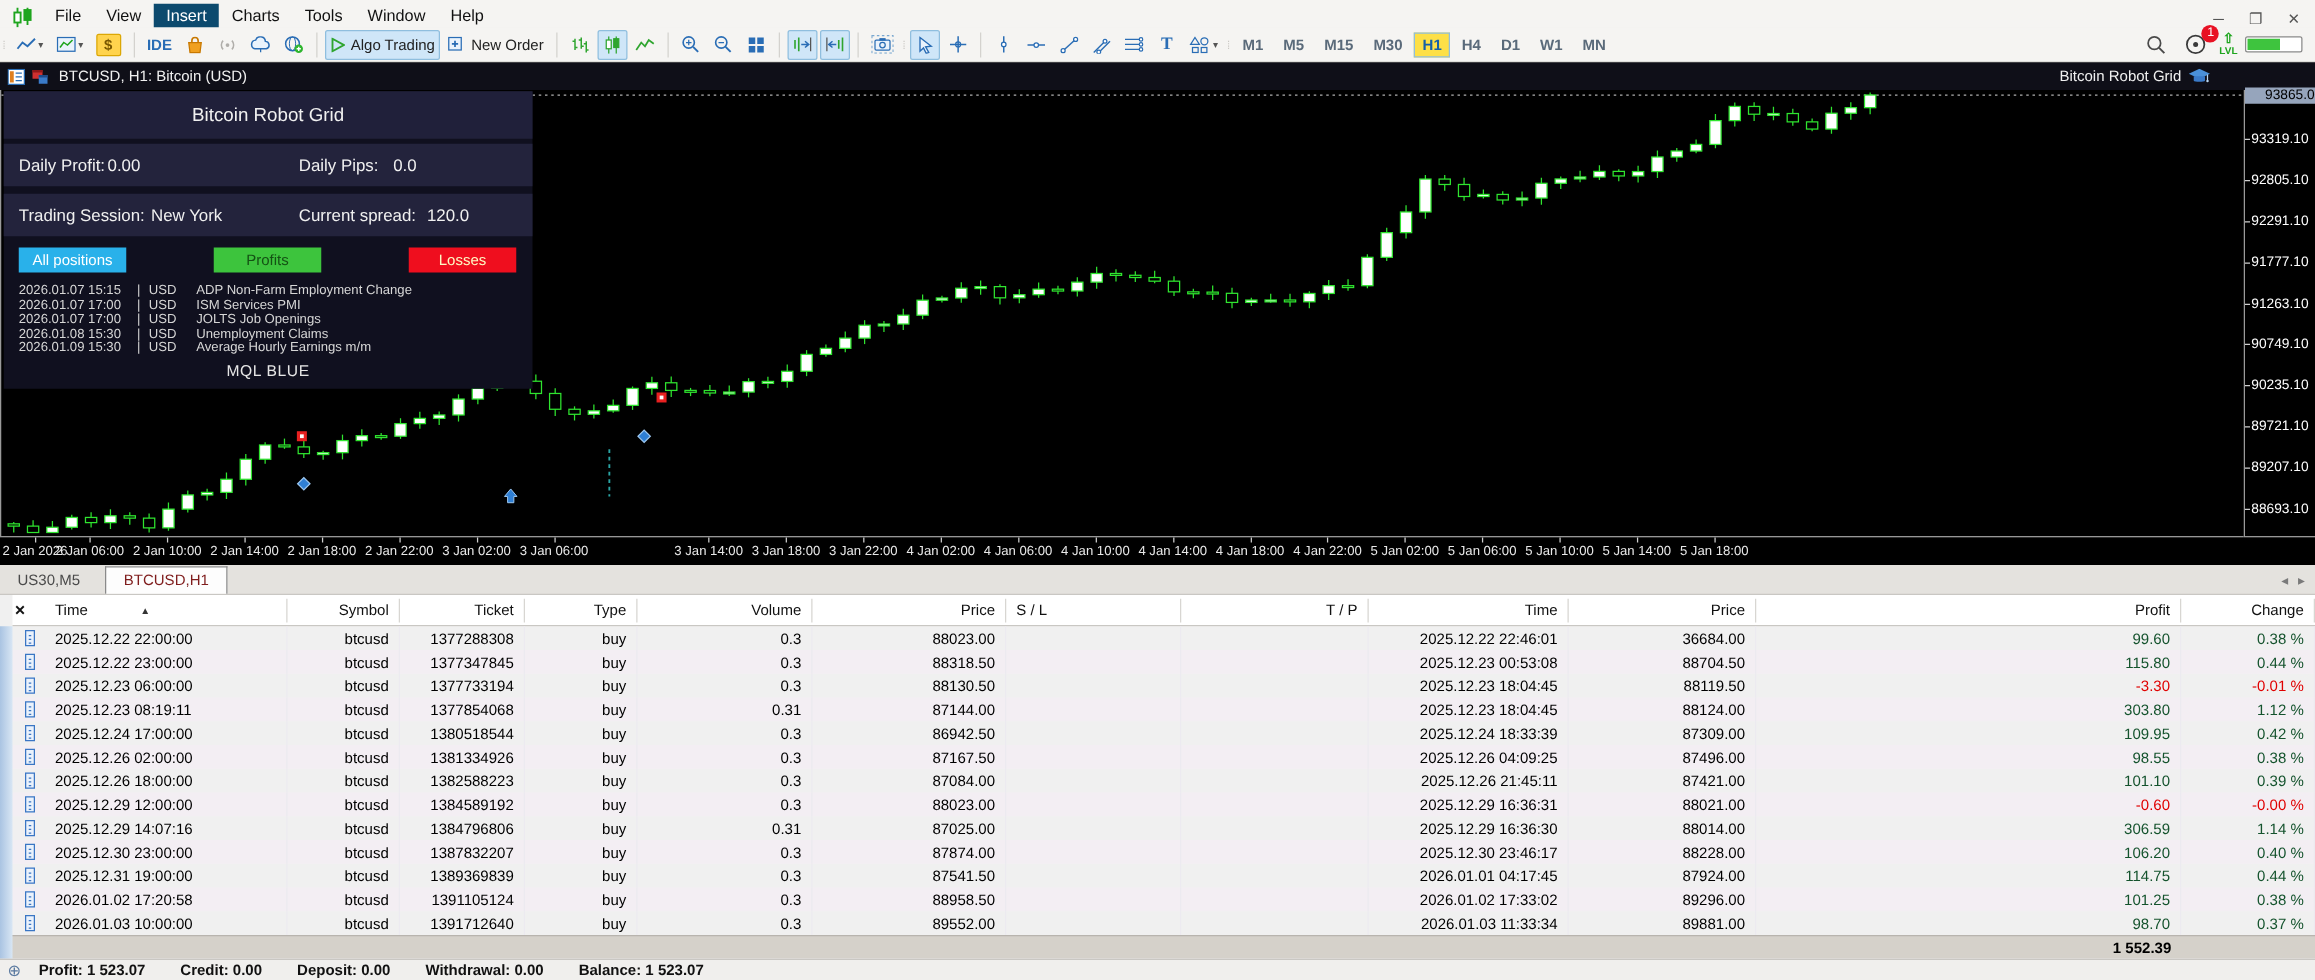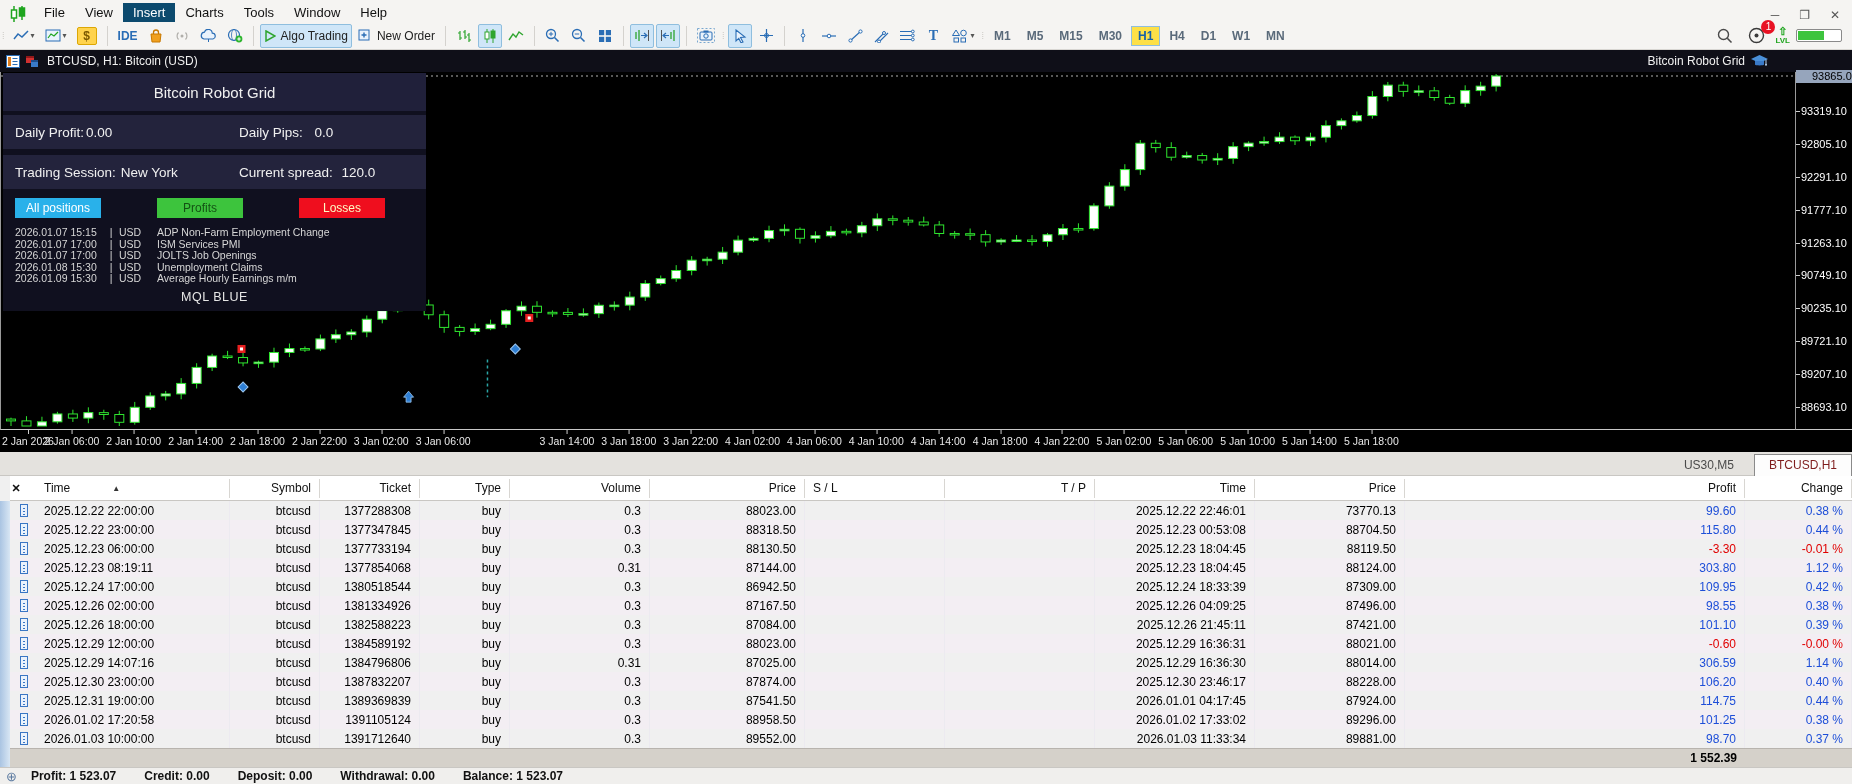--- a/index.html
+++ b/index.html
@@ -50,30 +50,30 @@
   .ttick:before { content:""; position:absolute; left:50%; top:-5px; width:1px; height:4px; background:#cfcfcf; }
 
   .robot-panel { position:absolute; left:2px; top:1px; width:423px; height:238px; background:#10101f;
                  color:#f0f0f0; z-index:5; }
   .rp-title { background:#20203a; height:38px; display:flex; align-items:center; justify-content:center;
               font-size:15px; margin-bottom:4px; }
   .rp-band { background:#23233c; height:34px; display:flex; align-items:center; padding:0 12px;
              font-size:13.5px; margin-bottom:6px; }
   .rp-col2 { position:absolute; left:224px; }
   .rp-band .wrap { position:relative; width:100%; display:flex; align-items:center; }
-  .rp-buttons { display:flex; align-items:center; height:26px; padding:0 12px; gap:0; margin-bottom:4px;text-align:right; }
+  .rp-buttons { display:flex; align-items:center; height:26px; padding:0 12px; gap:14px; margin-bottom:4px;text-align:right; }
   .rp-btn { width:86px; height:20px; font-size:12px; display:flex; align-items:center; justify-content:center; }
   .rp-btn + .rp-btn { margin-left:56px; }
   .rp-events { font-size:10.5px; color:#d6d6d6; padding:2px 0 0 12px; line-height:11.5px; }
   .rp-event { display:flex; white-space:nowrap; }
   .rp-event .d { width:88px; } .rp-event .s { width:16px; text-align:center; } .rp-event .c { width:38px; }
   .rp-footer { text-align:center; font-size:12.5px; color:#e6e6e6; padding-top:5px; letter-spacing:0.5px; }
 
   .tab-bar { position:absolute; left:0; top:452px; width:1852px; height:24px; background:#e4e2de;
-             border-bottom:1px solid #c9c7c3; display:flex; align-items:flex-end; font-size:12px;flex-direction:column; }
+             border-bottom:1px solid #c9c7c3; display:flex; align-items:flex-end; font-size:12px; }
   .tab { padding:3px 14px 4px; color:#4a4a4a; margin-top:2px; }
   .tab.active { background:#fdfdfd; border:1px solid #8a8a8a; border-bottom:none; color:#7f1d1d; margin-left:6px; }
   .tab-nav { margin-left:auto; padding:0 8px 4px; color:#7a7a7a; font-size:11px; display:flex; gap:8px; }
 
   .toolbox { position:absolute; left:0; top:476px; width:1852px; }
   .tbl-grid { display:grid; grid-template-columns:26px 194px 90px 100px 90px 140px 155px 140px 150px 160px 150px 340px 107px; }
   .tbl-head { width:1842px; margin-left:10px; height:25px; background:#fff; border-bottom:1px solid #c9c7c3;
               font-size:12px; color:#111; align-items:center; }
   .tbl-head .cell { padding:0 8px; border-right:1px solid #d8d6d2; height:19px; display:flex; align-items:center; }
   .tbl-head .cell.r { justify-content:flex-end; }
@@ -81,21 +81,21 @@
   .close-x { width:16px; height:16px; display:flex; align-items:center; justify-content:center;
              font-size:11px; color:#111; font-weight:bold; margin-left:-10px; }
   .left-strip { position:absolute; left:0; top:25px; width:10px; height:266px;
                 background:linear-gradient(90deg,#aac4e2,#d8e6f4); }
   .rows { width:1842px; margin-left:10px; }
   .trow { height:19px; font-size:12px; color:#000; align-items:center; }
   .trow:nth-child(even) { background:#f3eef3; }
   .trow .cell { padding:0 8px; overflow:hidden; white-space:nowrap; border-right:1px solid #eceaf0; height:19px;
                 display:flex; align-items:center; }
   .trow .cell.r { justify-content:flex-end; }
-  .pos { color:#1d4ed8; } .neg { color:#e00000; }
+  .pos { color:#14532d; } .neg { color:#e00000; }
   .doc-ico { width:11px; height:13px; border:1px solid #3a76c4; background:#eaf2fc; position:relative; margin-left:2px; }
   .doc-ico:before { content:""; position:absolute; left:2px; top:3px; right:2px; height:1px; background:#3a76c4;
                     box-shadow:0 3px 0 #3a76c4, 0 6px 0 #3a76c4; }
   .summary { width:1852px; height:19px; background:#d5d1ca; border-top:1px solid #b8b4ae; font-size:12px;
              font-weight:bold; align-items:center; }
   .summary .cell { padding:0 8px; display:flex; align-items:center; justify-content:flex-end; }
   .status-bar { position:absolute; left:0; top:767px; width:1852px; height:17px; background:#f0efed;
                 border-top:1px solid #c9c7c3; display:flex; align-items:center; font-size:12px; font-weight:bold;
                 color:#111; gap:14px; padding-left:6px; }
   .status-ico { color:#5b7aa0; font-size:13px; font-weight:normal; }
@@ -922,21 +922,21 @@
         </div>
         <div class="cell">2025.12.22 22:00:00</div>
         <div class="cell r">btcusd</div>
         <div class="cell r">1377288308</div>
         <div class="cell r">buy</div>
         <div class="cell r">0.3</div>
         <div class="cell r">88023.00</div>
         <div class="cell"></div>
         <div class="cell r"></div>
         <div class="cell r">2025.12.22 22:46:01</div>
-        <div class="cell r">73770.13</div>
+        <div class="cell r">36684.00</div>
         <div class="cell r pos">99.60</div>
         <div class="cell r pos">0.38 %</div>
       </div>
       <div class="tbl-grid trow">
         <div class="cell" style="border-right: none;">
           <span class="doc-ico"></span>
         </div>
         <div class="cell">2025.12.22 23:00:00</div>
         <div class="cell r">btcusd</div>
         <div class="cell r">1377347845</div>

